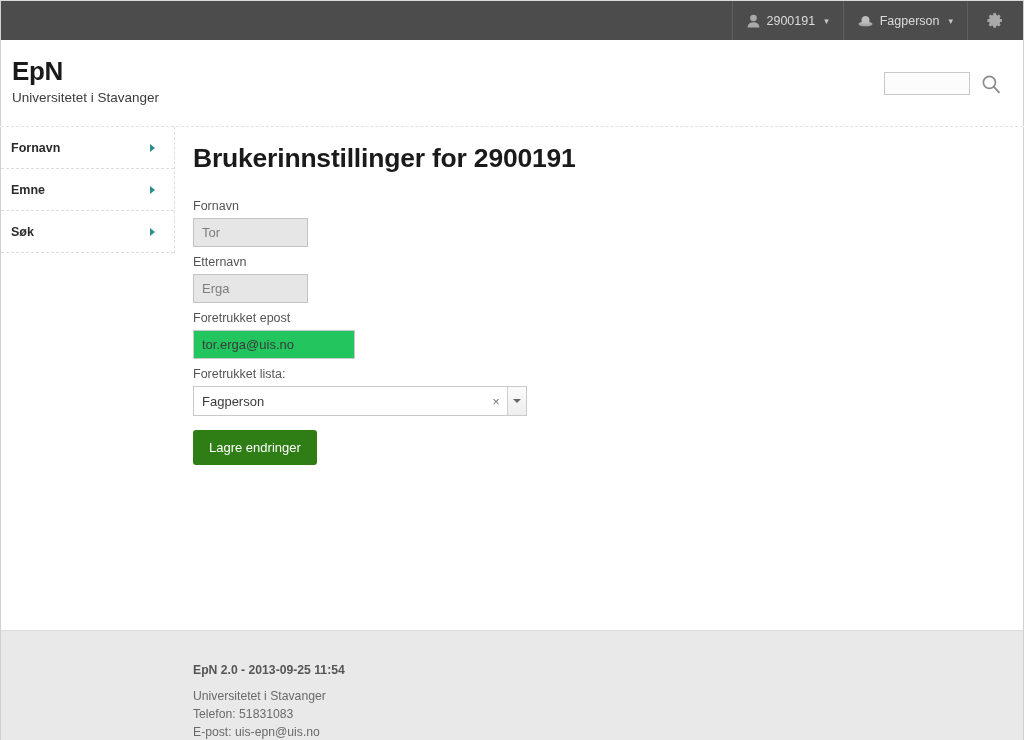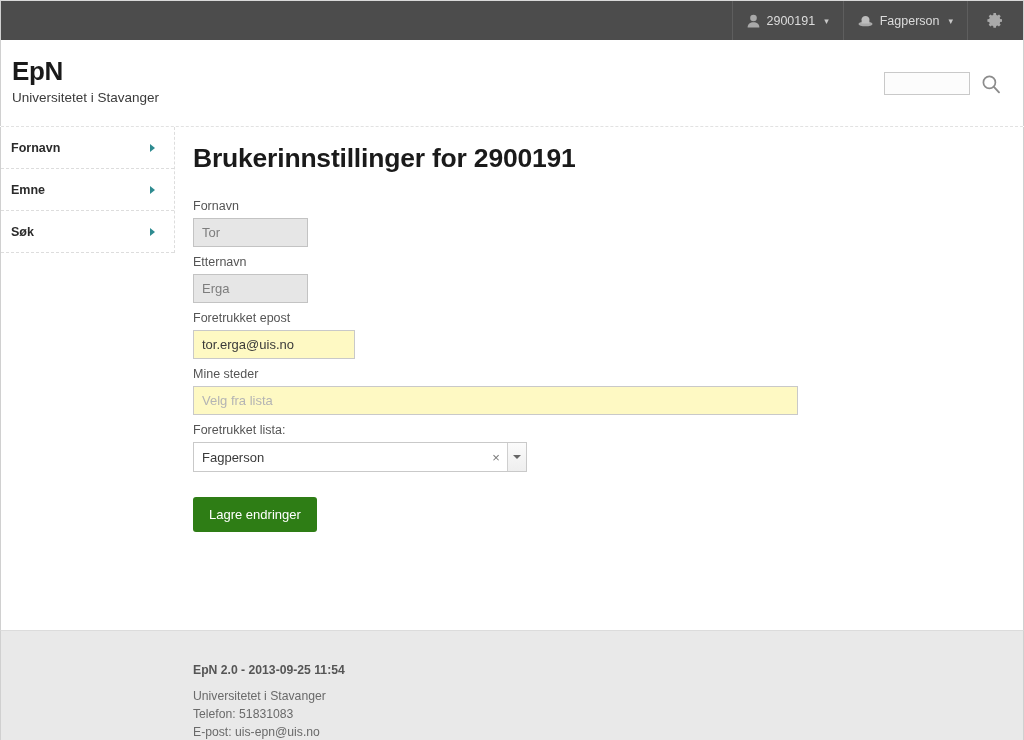--- a/index.html
+++ b/index.html
@@ -123,21 +123,21 @@
 
   .field { margin-top: 8px; }
   .field:first-of-type { margin-top: 25px; }
   .flabel {
     font-size: 12.5px; color: #555555;
     margin-bottom: 5px;
   }
   .finput {
     height: 29px;
     border: 1px solid #c9c9c9;
-    background: #fef9c3;
+    background: #22c55e;
     font-size: 13px;
     color: #3a3a3a;
     padding: 0 8px;
     font-family: "Liberation Sans", sans-serif;
     outline: none;
   }
   .finput.disabled {
     background: #e6e6e6;
     border: 1px solid #c3c3c3;
     color: #7d7d7d;
@@ -174,21 +174,21 @@
     cursor: pointer;
   }
   #role-toggle .tri {
     width: 0; height: 0;
     border-top: 4px solid #666;
     border-left: 4px solid transparent;
     border-right: 4px solid transparent;
   }
 
   #save-button {
-    margin-top: 25px;
+    margin-top: 14px;
     background: #2e7d15;
     color: #ffffff;
     border: none;
     border-radius: 3px;
     font-size: 13px;
     font-family: "Liberation Sans", sans-serif;
     padding: 0 16px;
     height: 35px;
     cursor: pointer;
   }
@@ -296,24 +296,20 @@
     <div class="field">
       <div class="flabel">Etternavn</div>
       <input class="finput disabled w-short" type="text" disabled="" value="Erga" style="">
     </div>
 
     <div class="field">
       <div class="flabel">Foretrukket epost</div>
       <input class="finput w-mid" type="text" value="tor.erga@uis.no" style="">
     </div>
 
-    <div class="field">
-      <div class="flabel">Mine steder</div>
-      <input class="finput w-wide" type="text" placeholder="Velg fra lista" style="">
-    </div>
 
     <div class="field">
       <div class="flabel">Foretrukket lista:</div>
       <div id="role-combo">
         <span id="role-value">Fagperson</span>
         <span id="role-clear">×</span>
         <span id="role-toggle">
           <span class="tri"></span>
         </span>
       </div>

